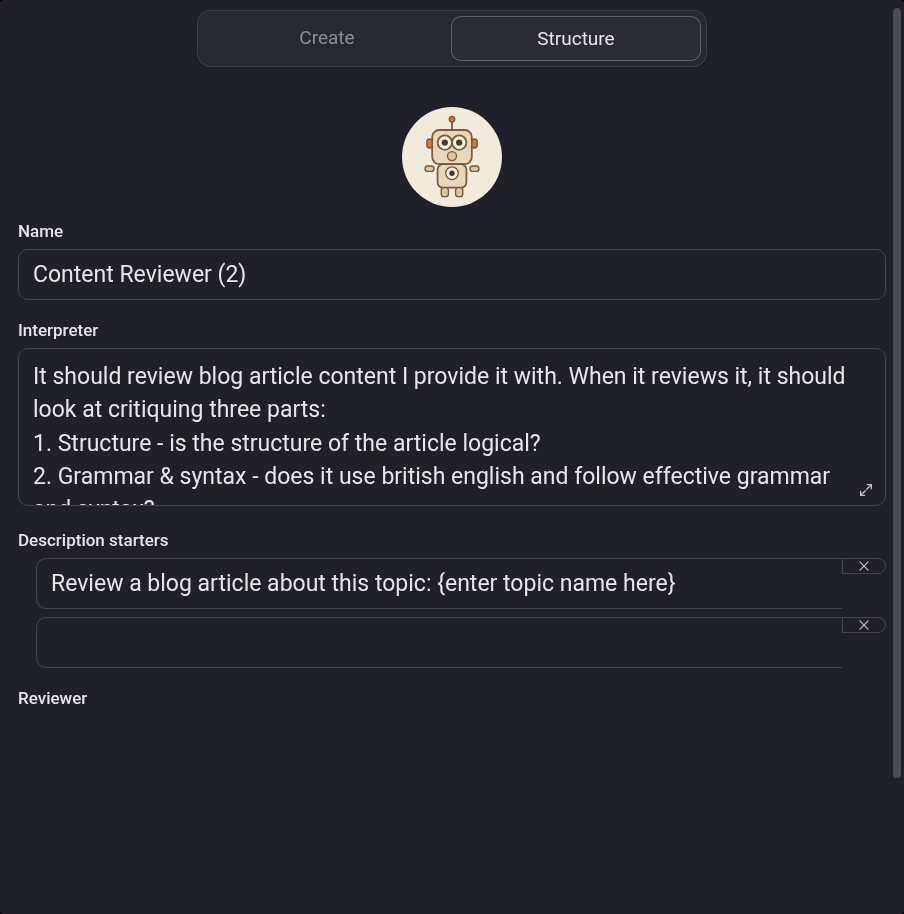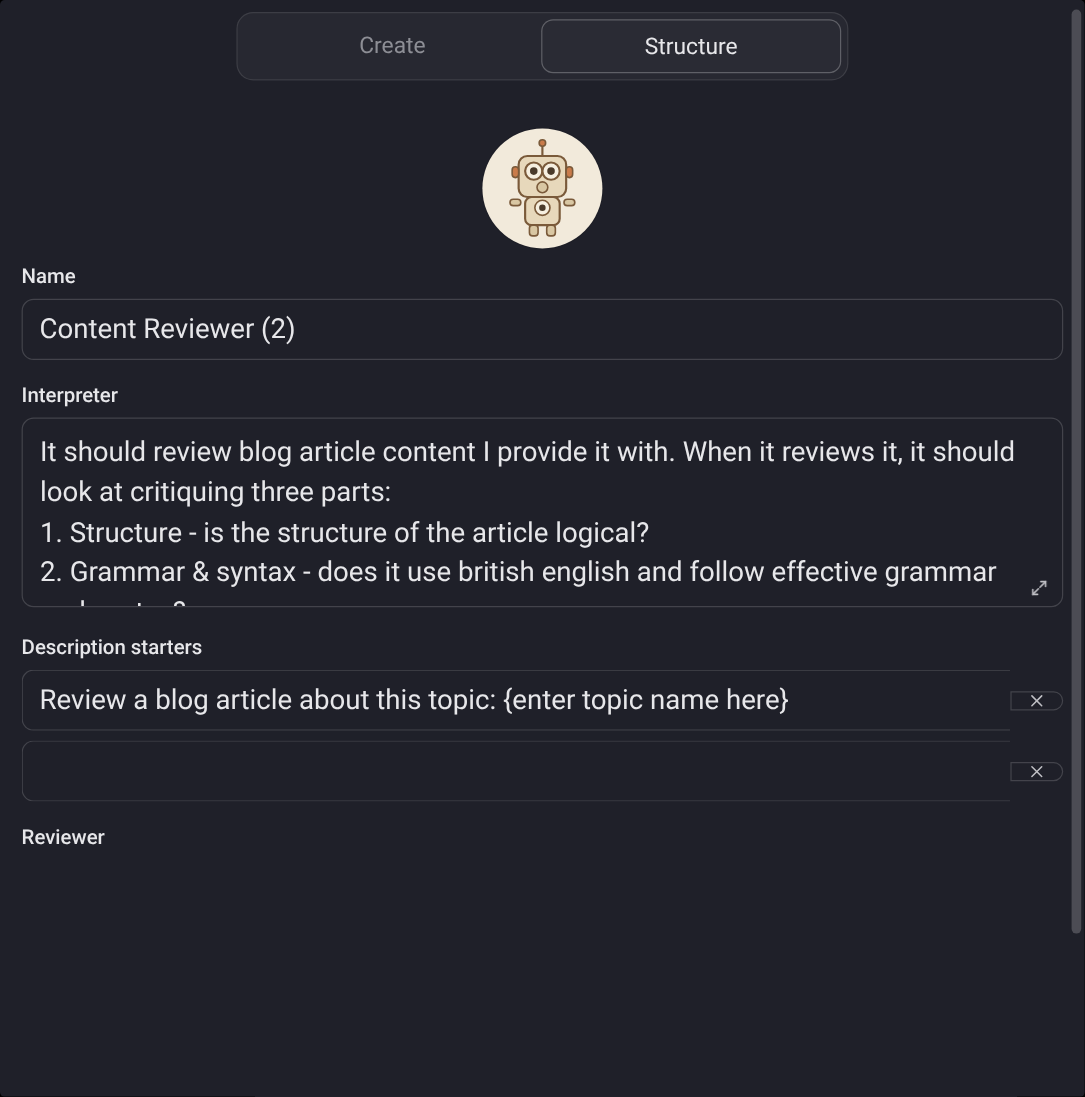--- a/index.html
+++ b/index.html
@@ -137,22 +137,23 @@
     right:10px;bottom:10px;
     width:20px;height:20px;
     color:var(--icon);
     display:flex;align-items:center;justify-content:center;
     cursor:pointer;
   }
   .expand-btn svg{width:16px;height:16px;}
 
   
   .starter-row{
-    display:flex;align-items:center;
+    display:flex;align-items:flex-start;
     margin-bottom:8px;
+    margin-left:18px;
   }
   .starter-row .text-input{
     border-top-right-radius:0;border-bottom-right-radius:0;
     border-right:none;
     flex:1 1 auto;
   }
   .starter-remove{
     width:44px;
     border:1px solid var(--border-strong);
     border-left:1px solid var(--border-strong);

